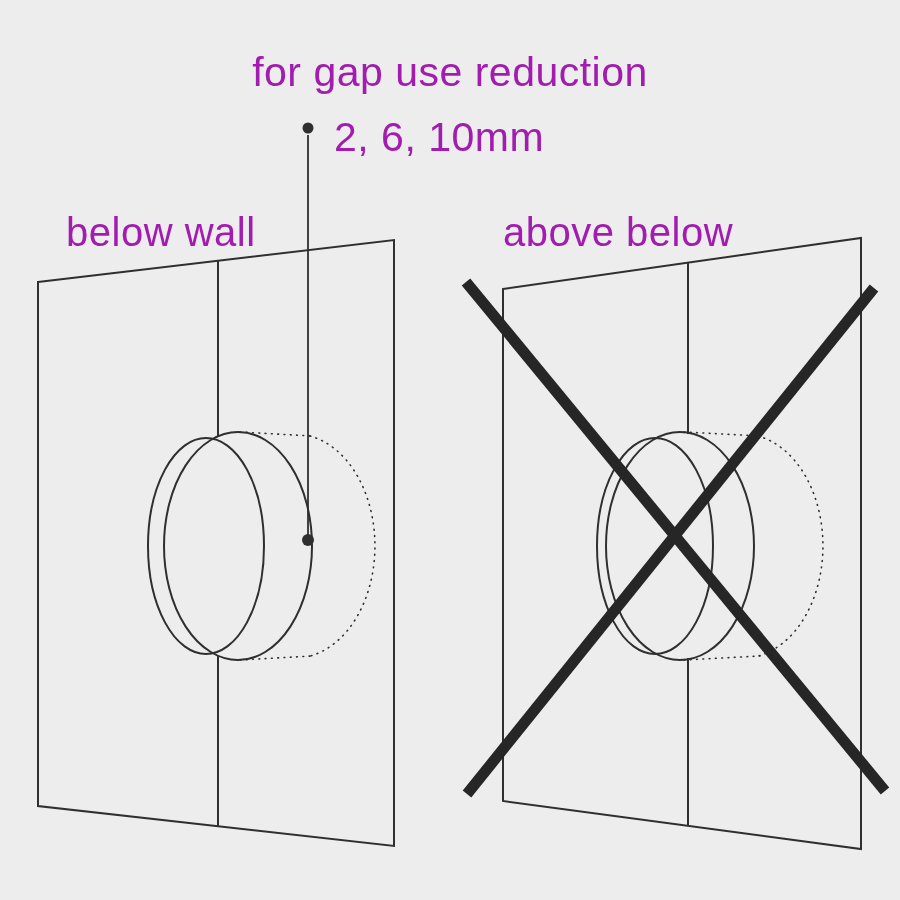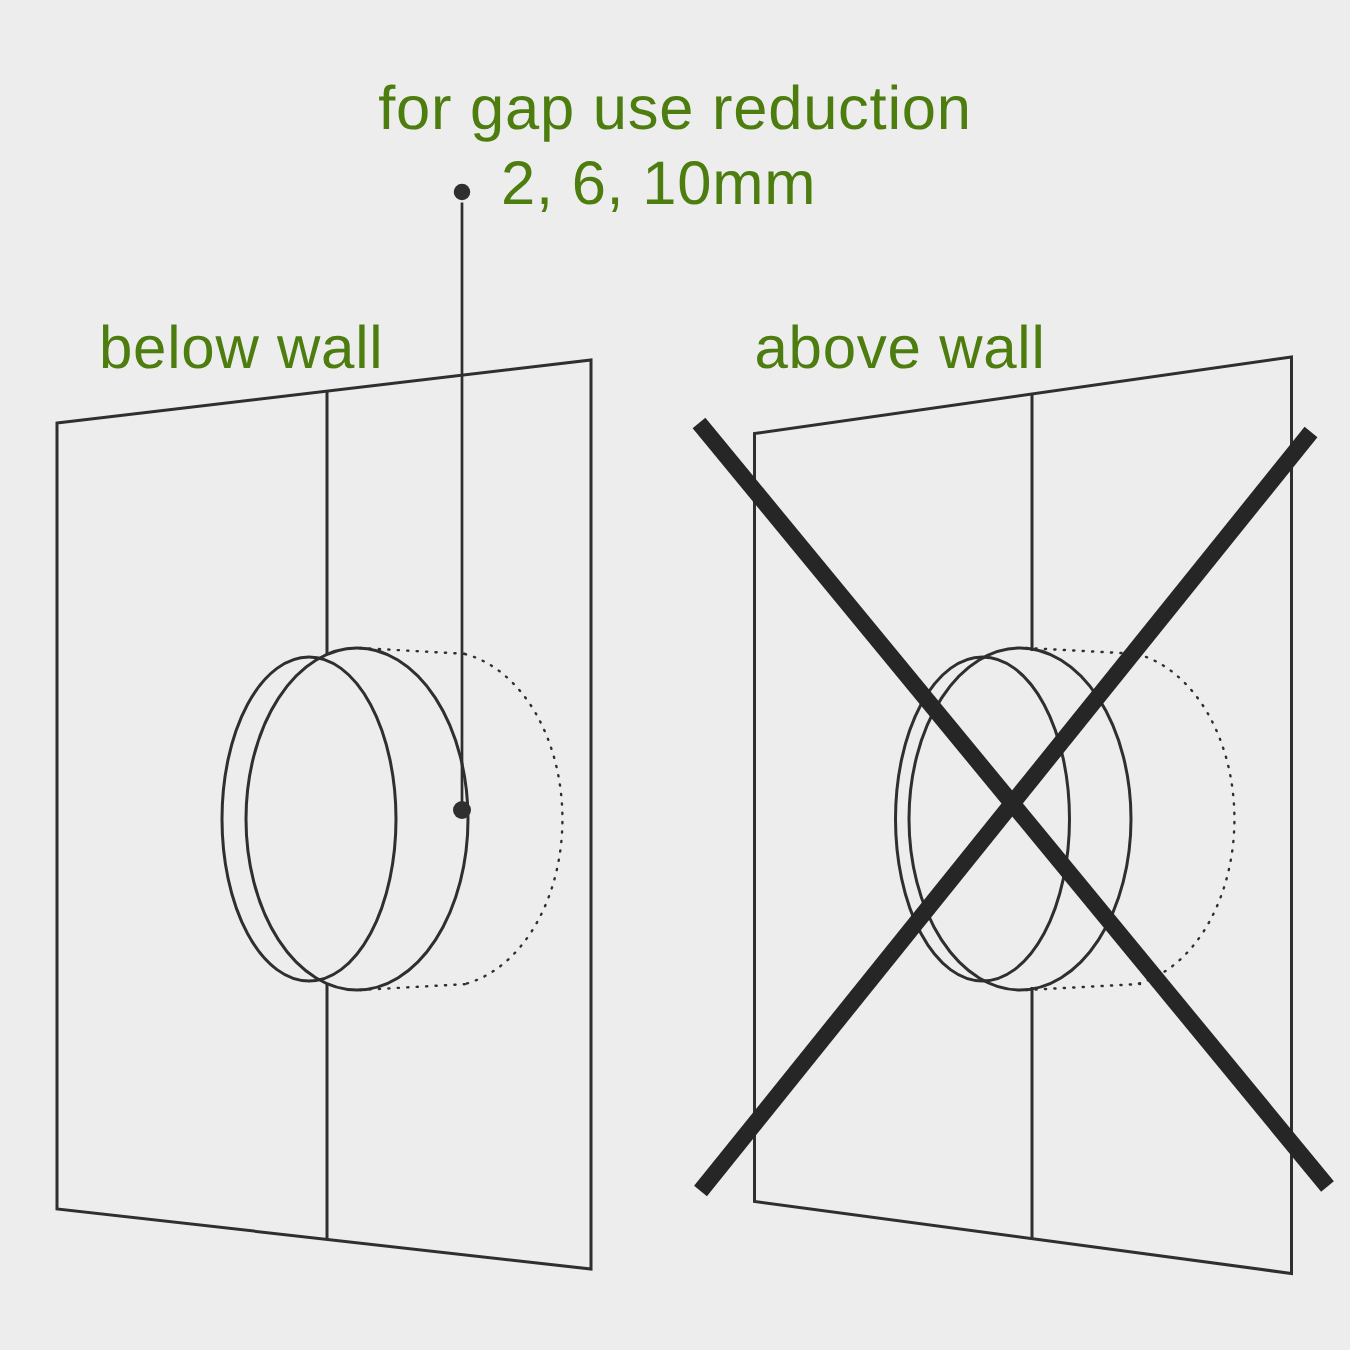--- a/index.html
+++ b/index.html
@@ -11,35 +11,35 @@
   }
   .canvas {
     position: relative;
     width: 900px;
     height: 900px;
     background: #ecedec;
     overflow: hidden;
   }
   .txt {
     position: absolute;
-    color: #4d7c0f;
+    color: #a21caf;
     font-size: 41px;
     letter-spacing: 0.5px;
     white-space: nowrap;
     line-height: 1;
   }
   .title {
     left: 0;
     top: 52px;
     width: 900px;
     text-align: center;
   }
   .values {
     left: 334px;
-    top: 102px;
+    top: 117px;
     text-align: center;
   }
   .label-left {
     left: 36px;
     top: 212px;
     font-size: 40px;
     margin-left: 30px;
   }
   .label-right {
     left: 503px;
@@ -80,21 +80,21 @@
   }
 </style>
 </head>
 <body>
 
 <div class="canvas">
 
   <div class="txt title">for gap use reduction</div>
   <div class="txt values">2, 6, 10mm</div>
   <div class="txt label-left">below wall</div>
-  <div class="txt label-right">above wall</div>
+  <div class="txt label-right">above below</div>
 
   <svg class="art" width="900" height="900" viewBox="0 0 900 900">
 
     <g>
       <path class="solid" d="M38,282 L394,240 L394,846 L38,806 Z"></path>
       <path class="solid" d="M218,261 L218,436"></path>
       <path class="solid" d="M218,656 L218,826"></path>
       <ellipse class="solid" cx="206" cy="546" rx="58" ry="108"></ellipse>
       <ellipse class="solid" cx="238" cy="546" rx="74" ry="114"></ellipse>
       <path class="dotted" d="M310,436 A80,112 0 0 1 310,656"></path>

